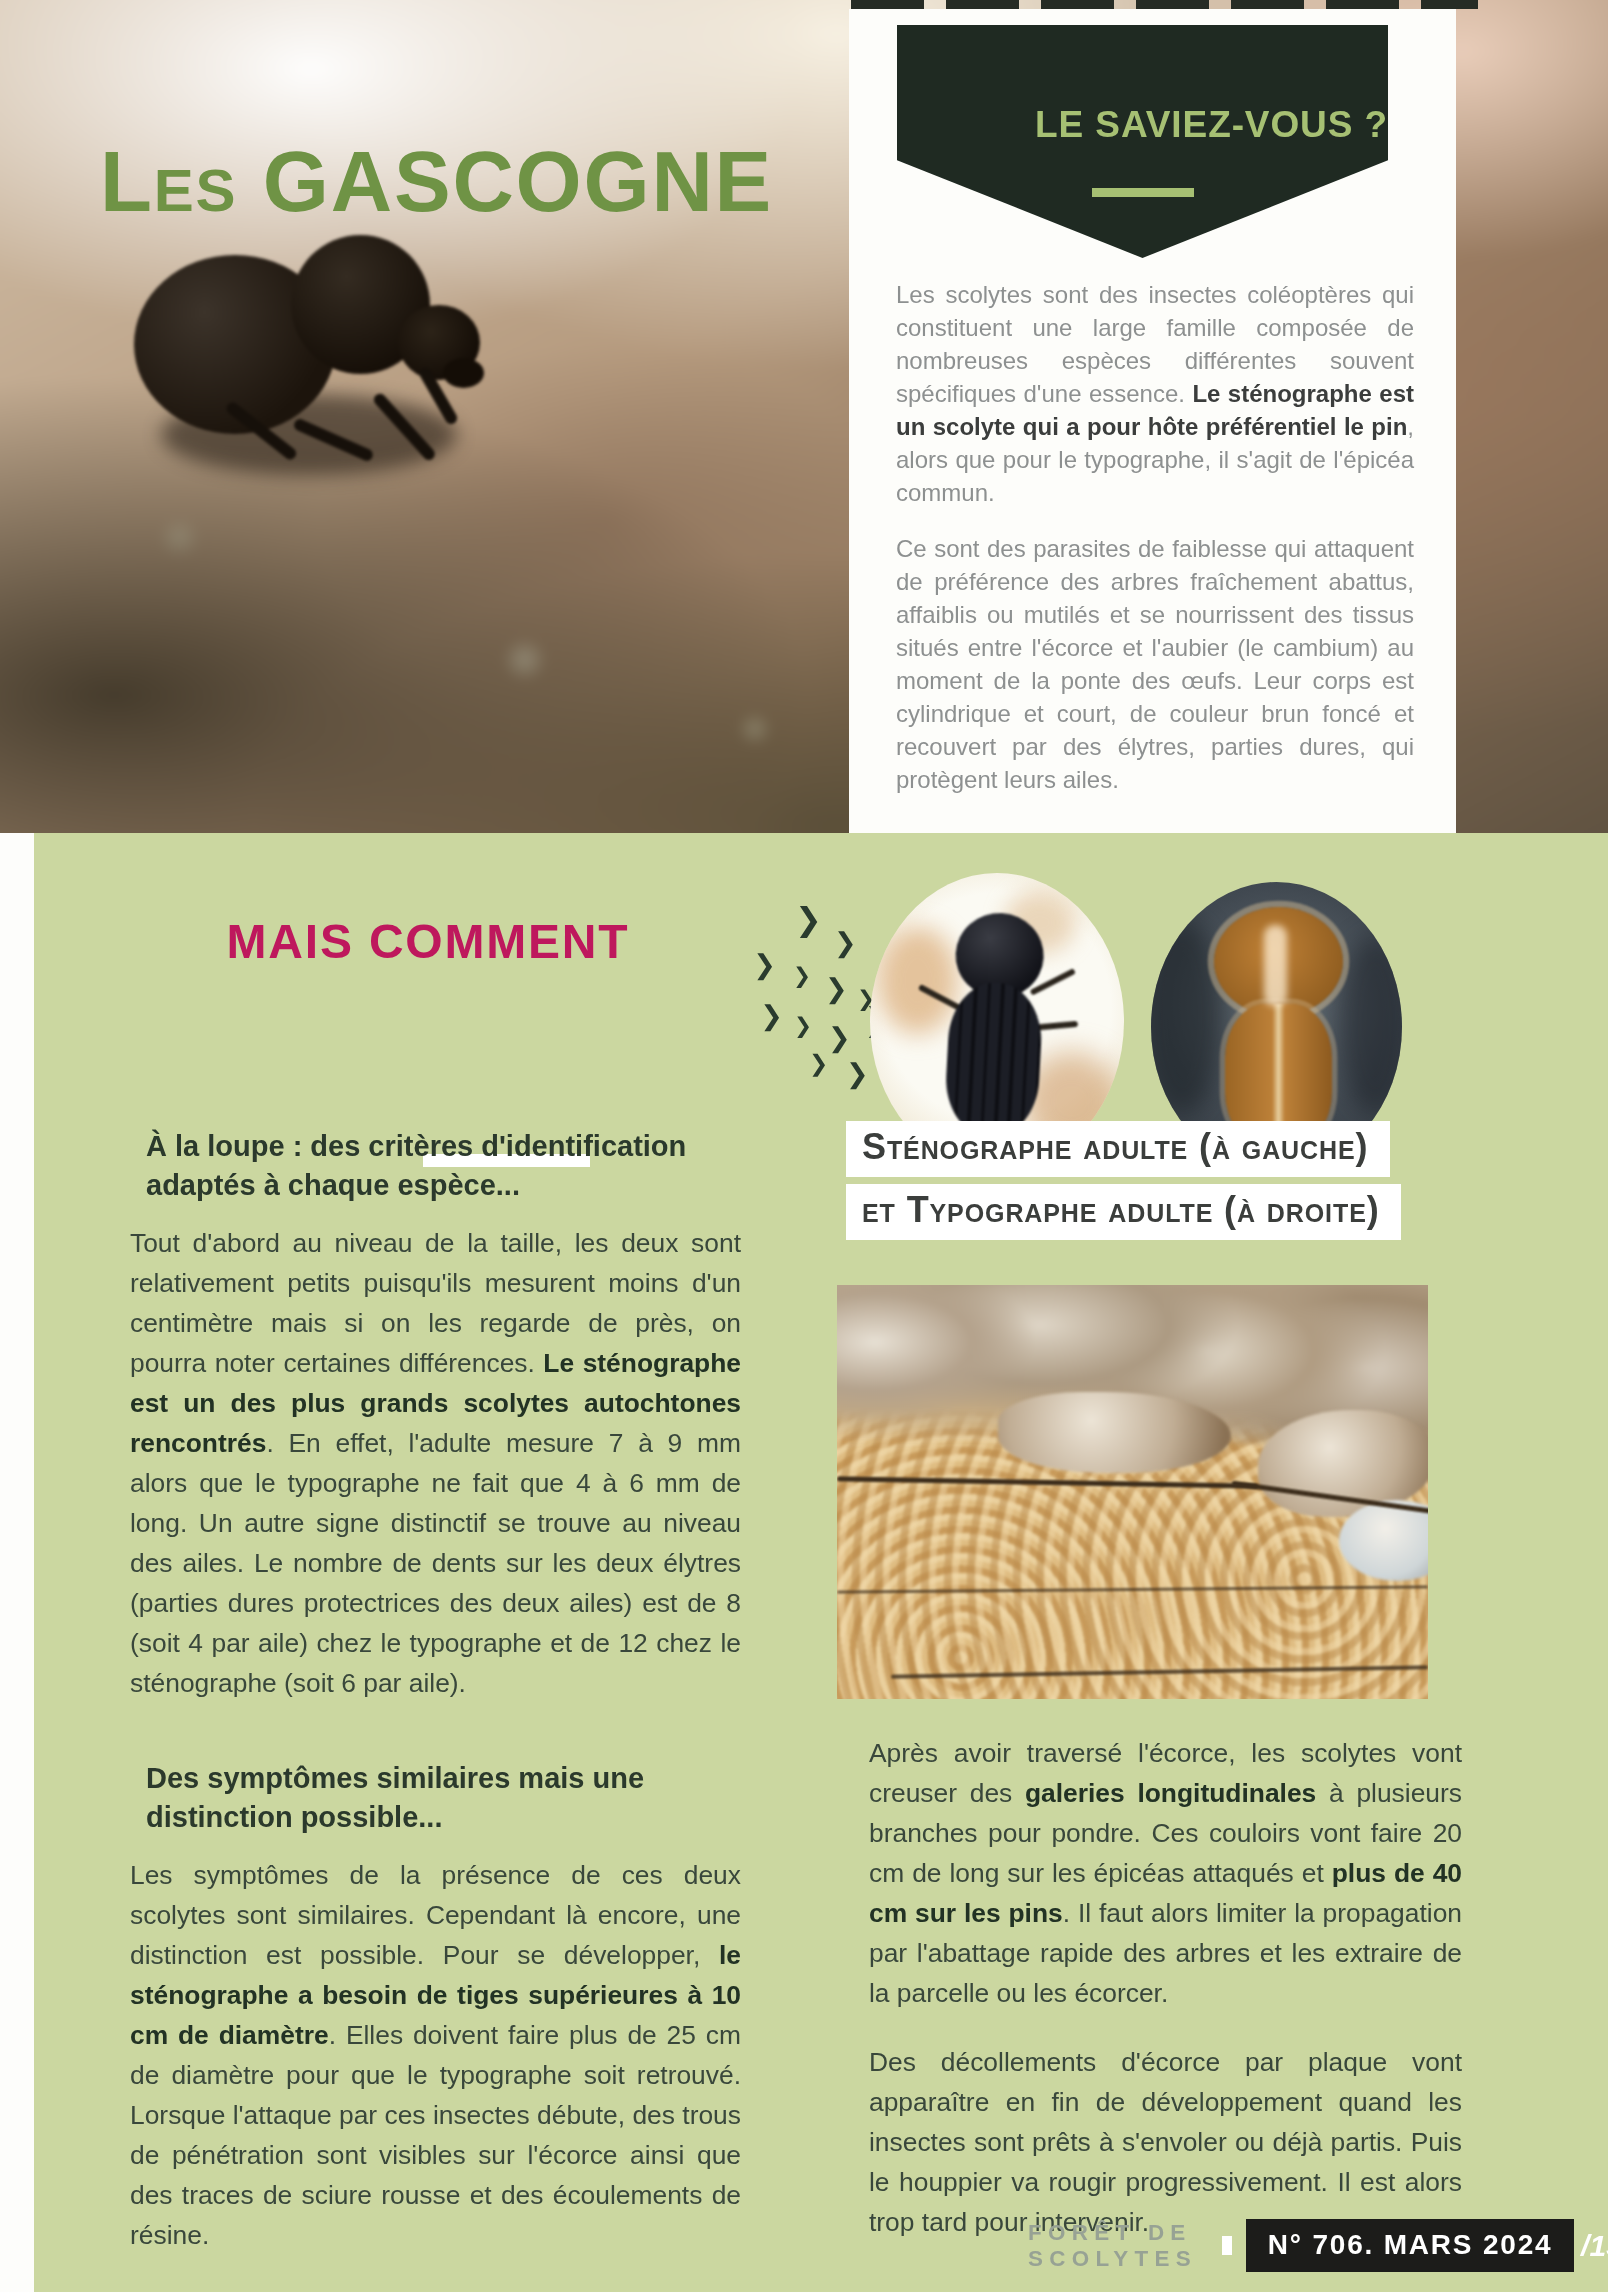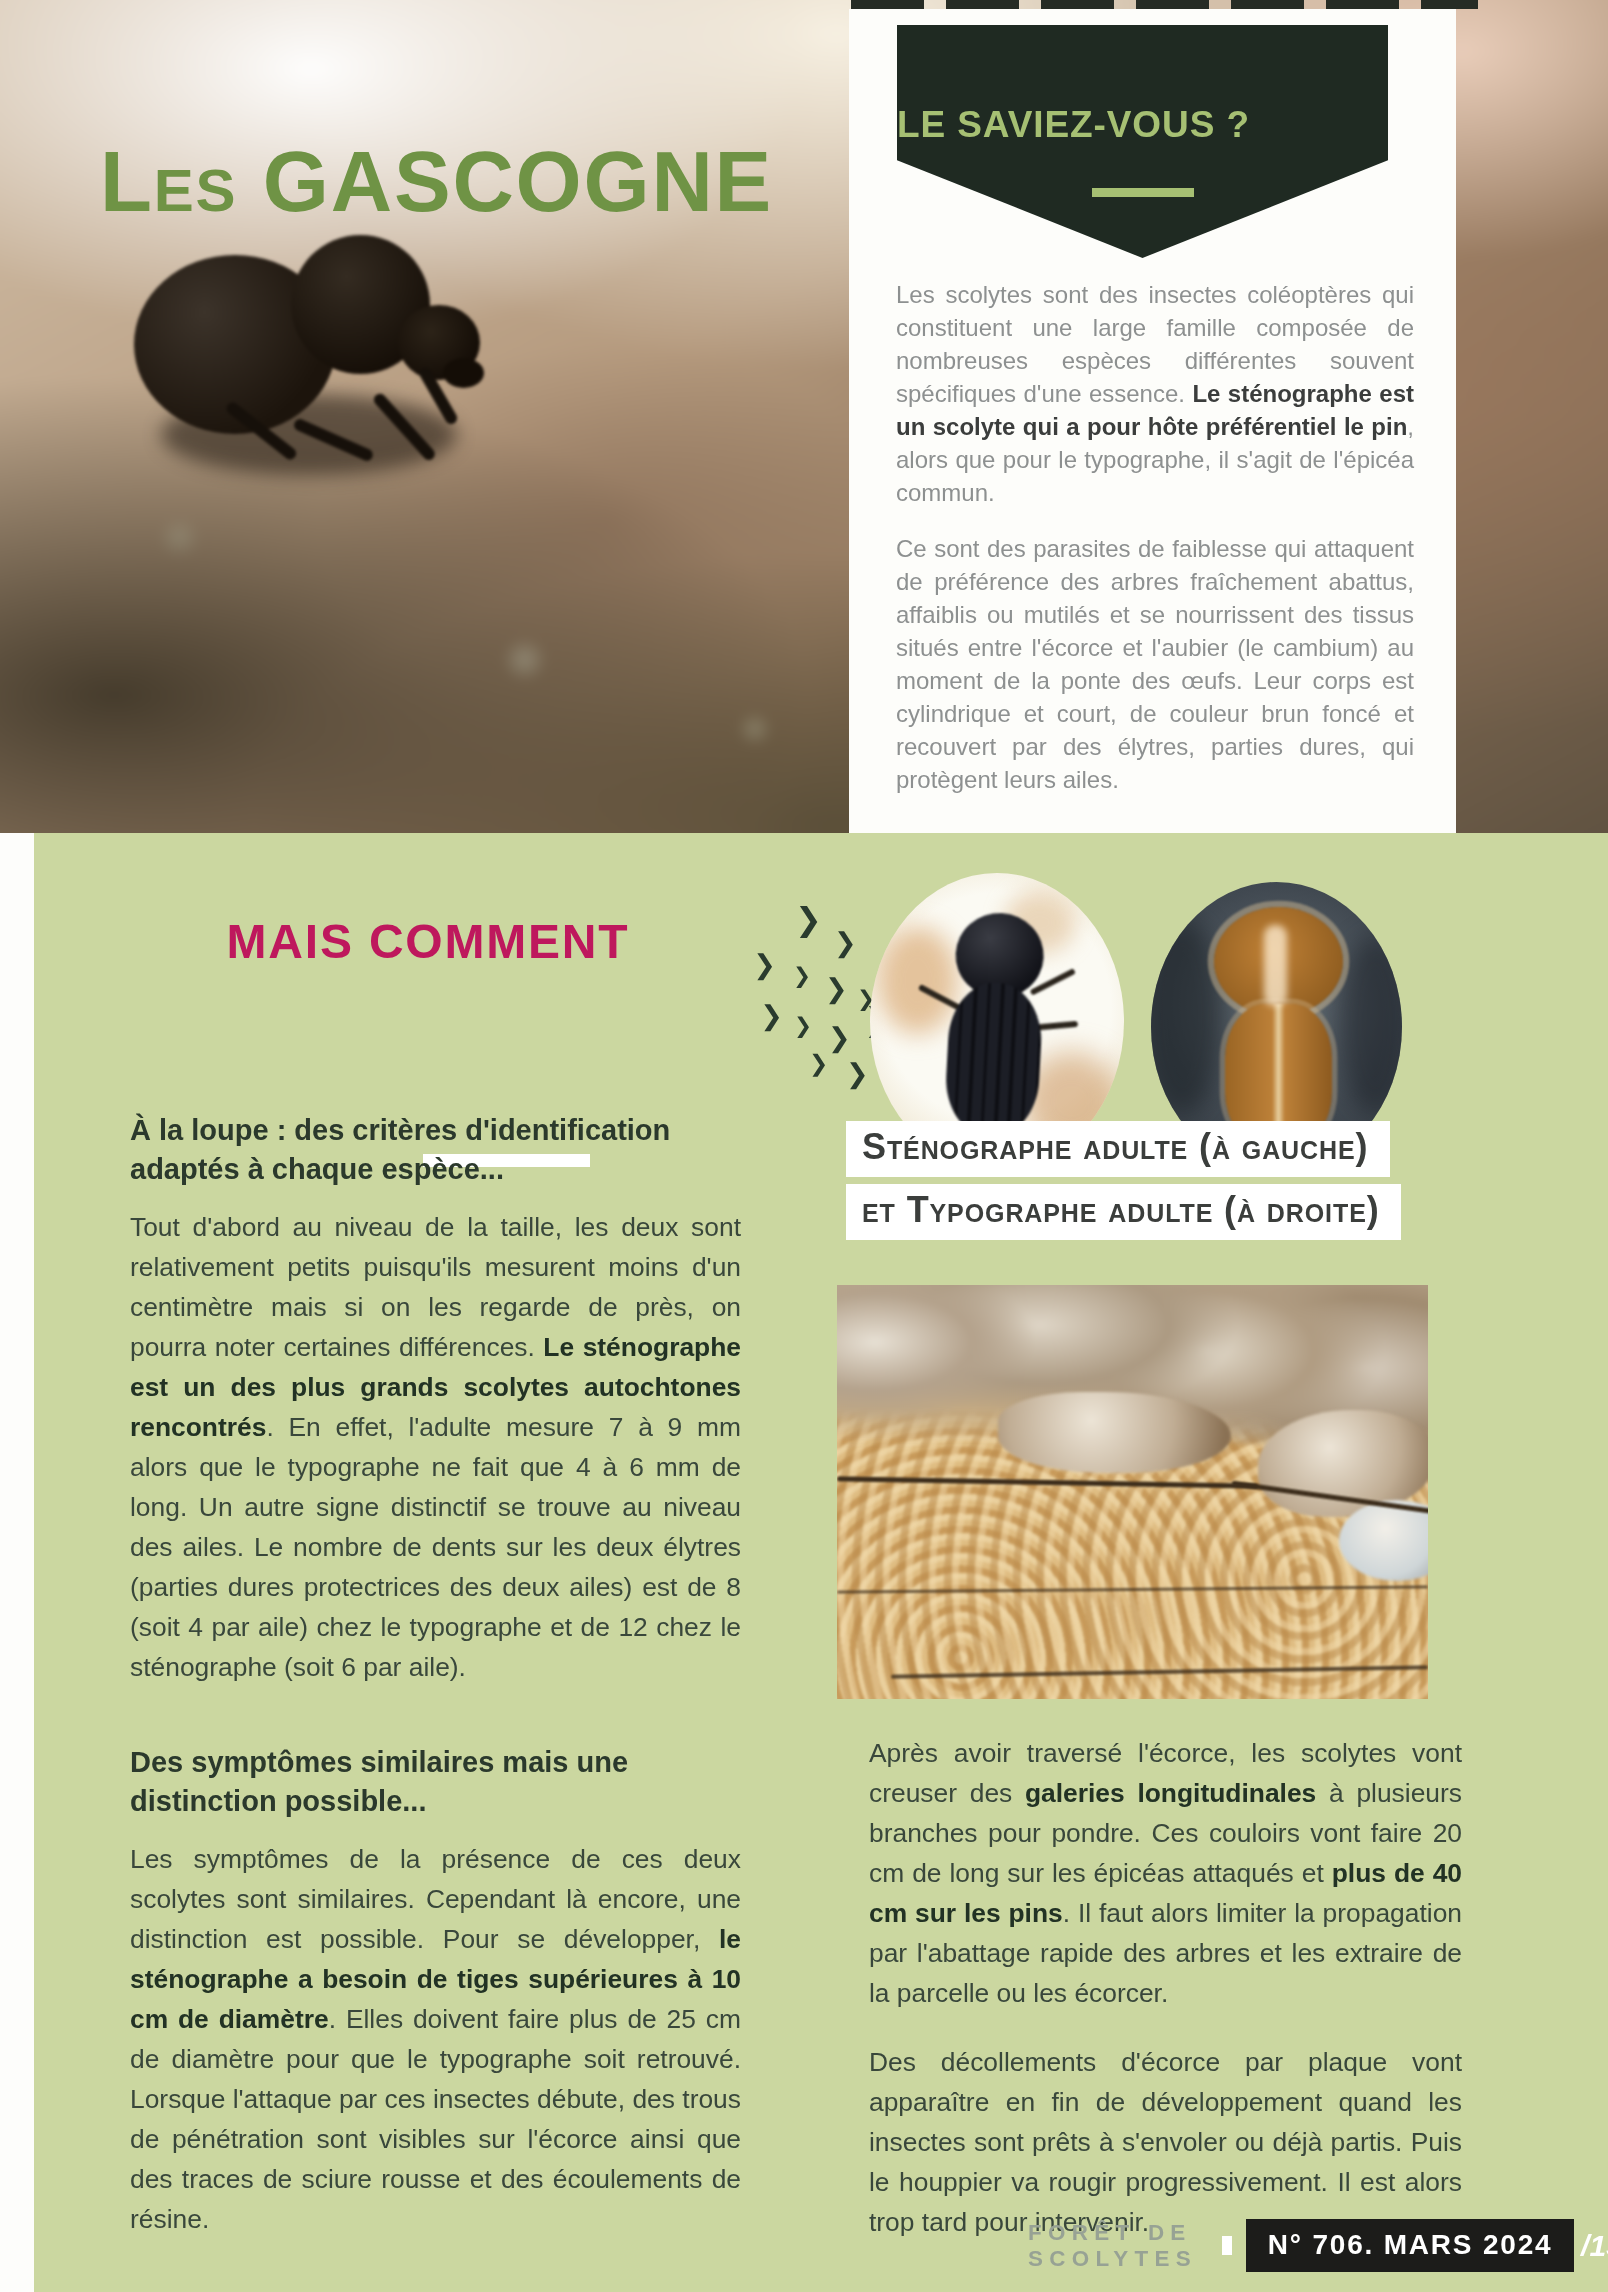--- a/index.html
+++ b/index.html
@@ -51,21 +51,21 @@
   .edge-marks{
     position:absolute;left:851px;top:0;width:627px;height:9px;
     background:repeating-linear-gradient(90deg,#262c25 0 73px,transparent 73px 95px);
   }
   .info-box{position:absolute;left:849px;top:9px;width:607px;height:824px;background:#fdfdfa;}
   .banner{
     position:absolute;left:48px;top:16px;width:491px;height:233px;background:#1f2a22;
     clip-path:polygon(0 0,100% 0,100% 58%,50% 100%,0 58%);
   }
   .banner-title{
-    position:absolute;left:0;right:0;top:79px;text-align:left;
+    position:absolute;left:0;right:0;top:79px;text-align:right;
     font-size:37px;font-weight:700;color:#a6c073;letter-spacing:0.9px;
   }
   .banner-dash{position:absolute;left:50%;transform:translateX(-50%);top:163px;width:102px;height:9px;background:#a6c073;}
   .sidebar-text{
     position:absolute;left:47px;top:269px;width:518px;
     font-size:24px;line-height:33px;color:#8d9090;text-align:justify;
   }
   .sidebar-text p{margin:0 0 23px 0;}
   .sidebar-text .b{font-weight:700;color:#3b3d3c;}
   
@@ -115,21 +115,21 @@
     box-shadow:0 0 0 5.4px rgba(215,190,150,.35);}
   .t-shine{position:absolute;left:57px;top:18px;width:23px;height:81px;border-radius:10.7px;background:rgba(255,240,215,.75);filter:blur(3.6px);}
   
   .caption-line{position:absolute;left:812px;background:#ffffff;color:#3b3e3c;
     font-weight:700;font-size:36px;font-variant:small-caps;letter-spacing:0.9px;
     padding:5.4px 21.5px 9px 16px;white-space:nowrap;}
   .caption-1{top:288px;}
   .caption-2{top:351px;}
   
   .col-left{position:absolute;left:96px;top:278px;width:611px;color:#39473b;}
-  .col-left h3{margin:0;font-size:29px;line-height:39px;font-weight:800;color:#2b392c;}
+  .col-left h3{margin:16px;font-size:29px;line-height:39px;font-weight:800;color:#2b392c;}
   .col-left .body{margin-top:18px;font-size:26.4px;line-height:40px;text-align:justify;}
   .green .b{font-weight:700;color:#223224;}
   .h2-block{margin-top:56px;}
   
   .wood{position:absolute;left:803px;top:452px;width:591px;height:414px;overflow:hidden;background:#d6ae6e;}
   .wood .wood-base{position:absolute;left:-10.7px;top:-10.7px;right:-10.7px;bottom:-10.7px;filter:blur(1.8px);
     background:
       repeating-radial-gradient(circle at 22% 88%, rgba(236,211,162,.9) 0 6.3px, rgba(198,152,88,.9) 6.3px 13.4px, rgba(224,190,132,.9) 13.4px 19.7px),
       #d6ae6e;}
   .wood .wood-over{position:absolute;left:-10.7px;top:-10.7px;right:-10.7px;bottom:-10.7px;filter:blur(1.8px);opacity:.55;

